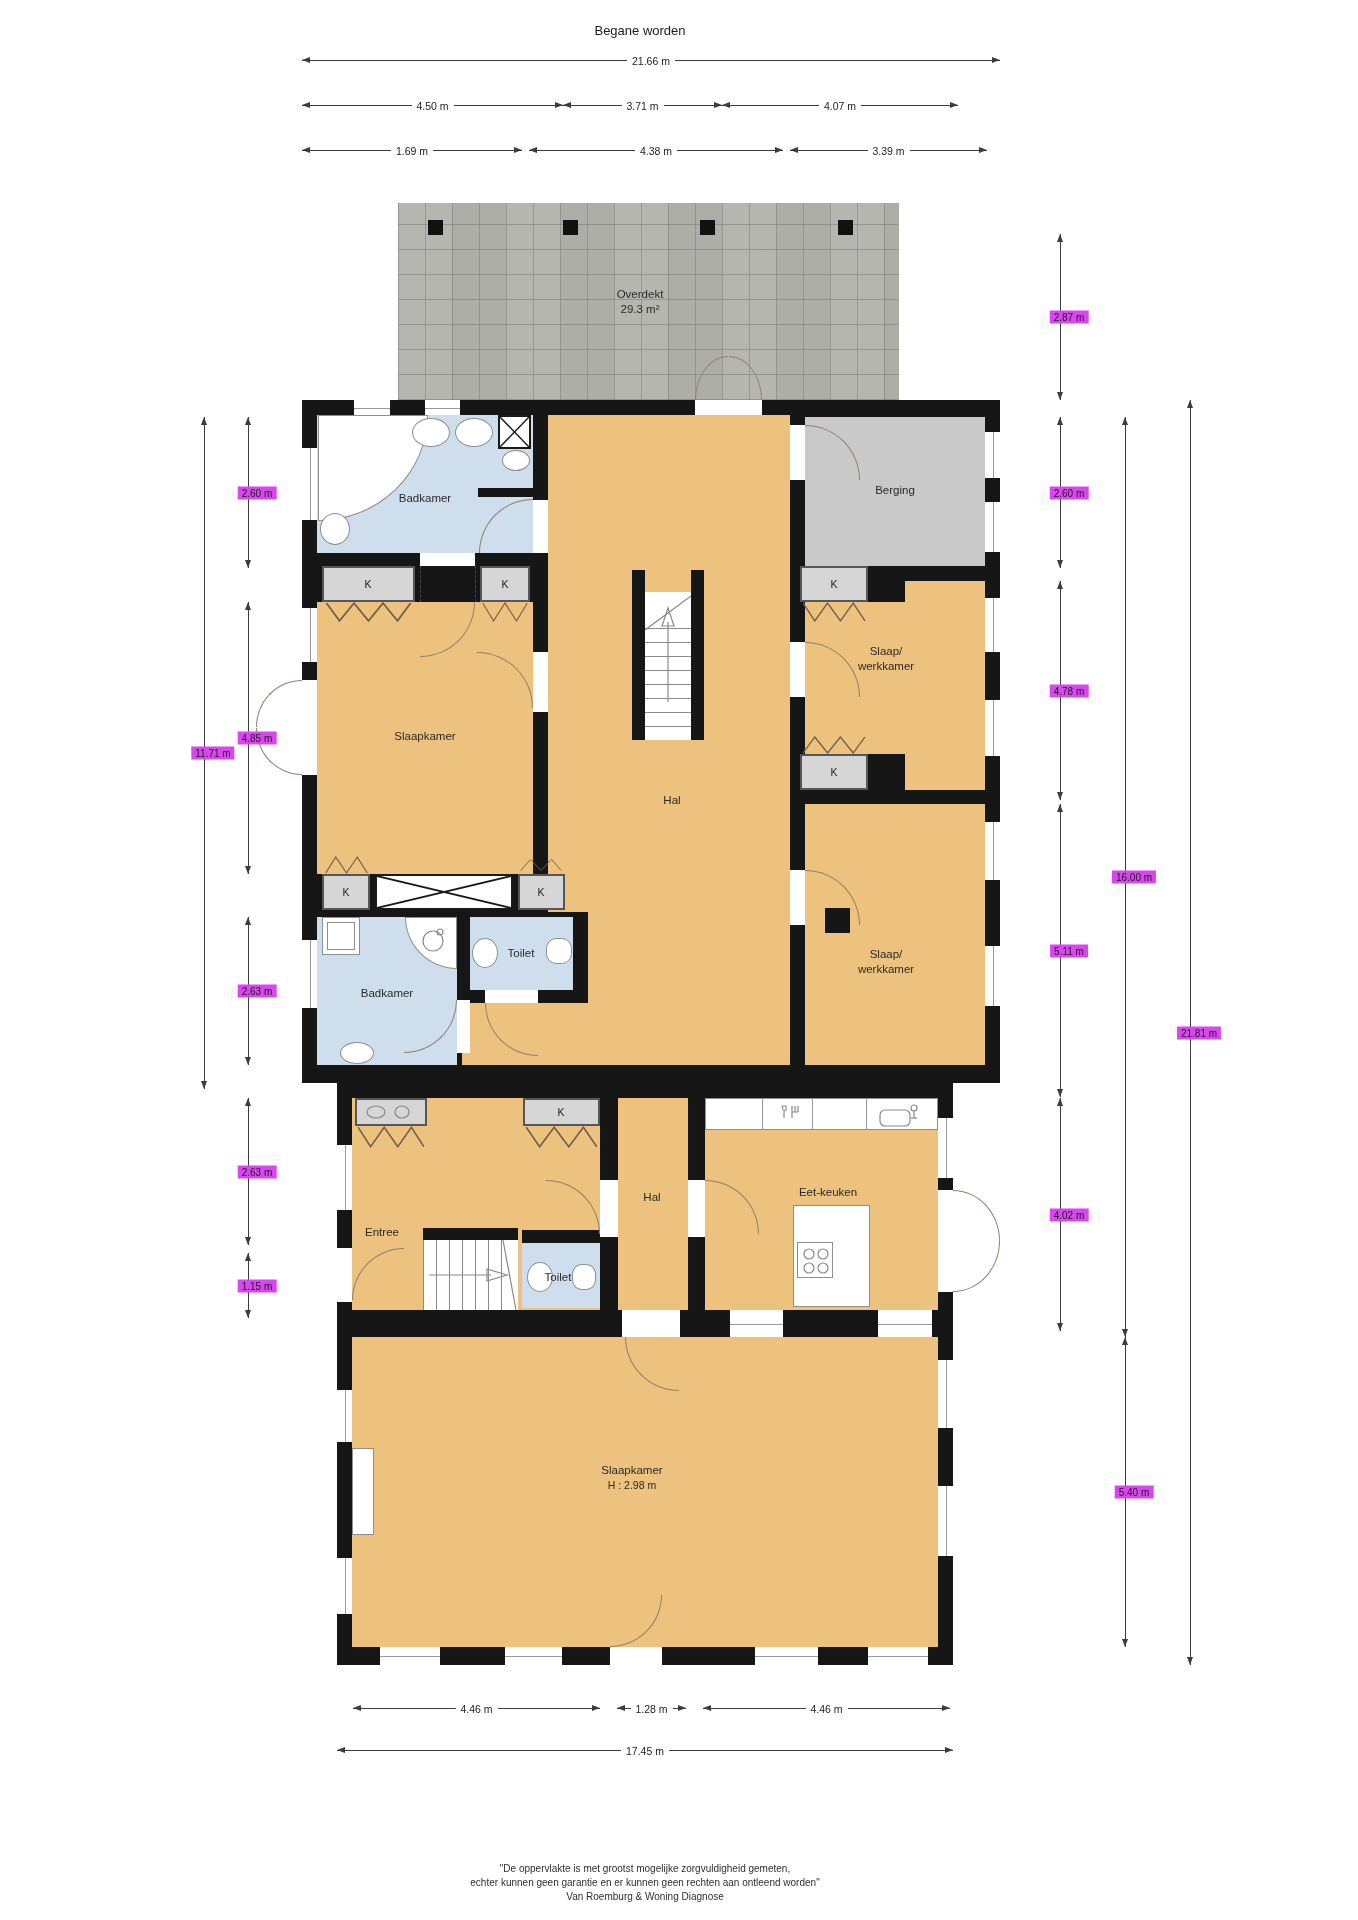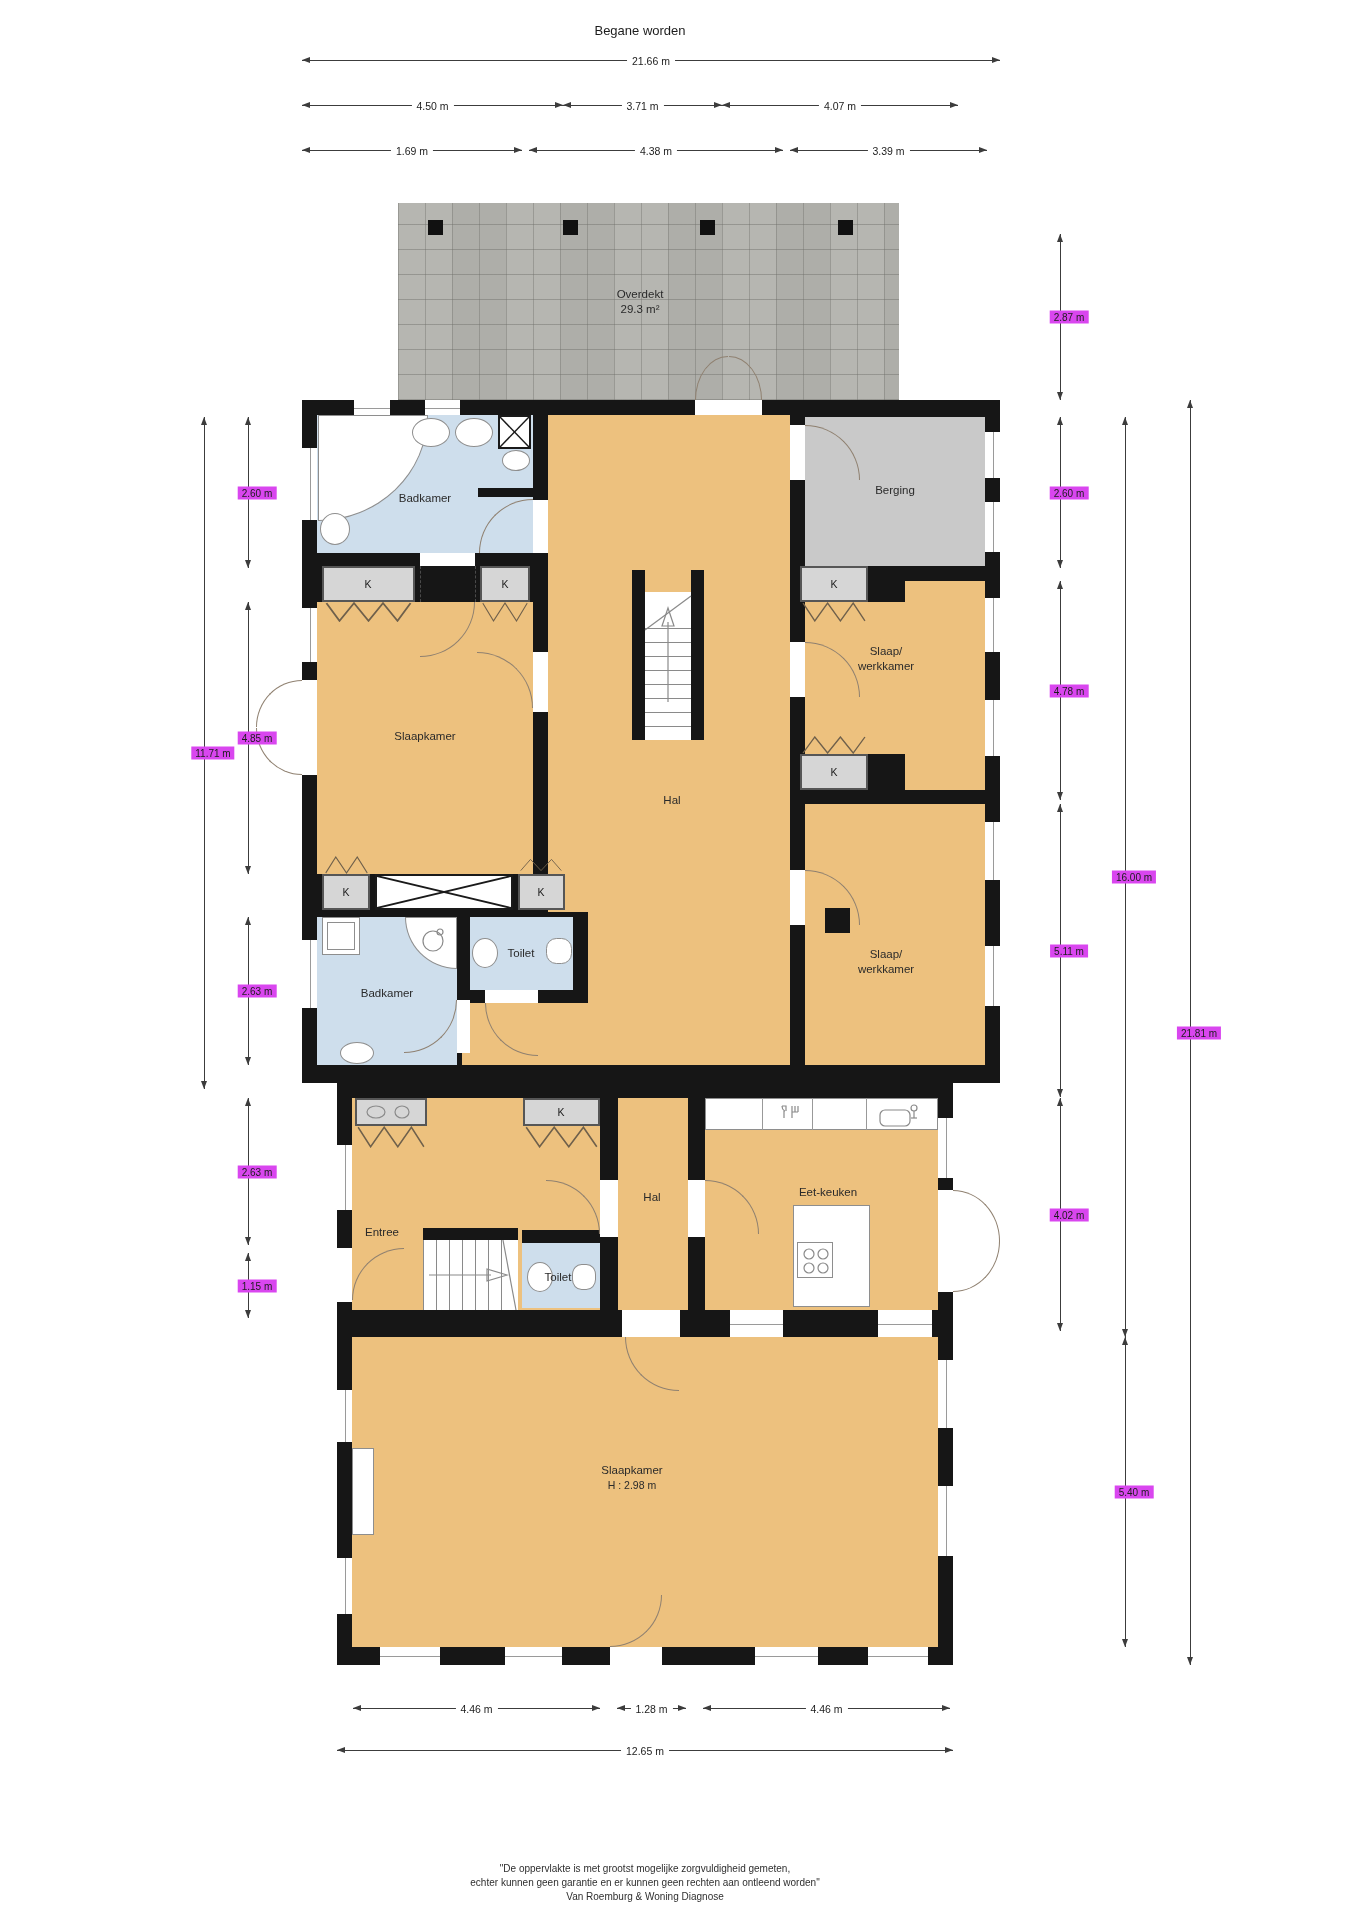--- a/index.html
+++ b/index.html
@@ -377,21 +377,21 @@
   <div class="dh" style="left:353px;top:1708px;width:247px">
       <span>4.46 m</span>
     </div>
   <div class="dh" style="left:617px;top:1708px;width:69px">
       <span>1.28 m</span>
     </div>
   <div class="dh" style="left:703px;top:1708px;width:247px">
       <span>4.46 m</span>
     </div>
   <div class="dh" style="left:337px;top:1750px;width:616px">
-      <span>12.65 m</span>
+      <span>17.45 m</span>
     </div>
 
   <div class="footer" style="left:645px;top:1862px">
     <span>"De oppervlakte is met grootst mogelijke zorgvuldigheid gemeten,</span><br>
     <span>echter kunnen geen garantie en er kunnen geen rechten aan ontleend worden"</span><br>
     <span>Van Roemburg &amp; Woning Diagnose</span>
   </div>
 
 </div>
 

